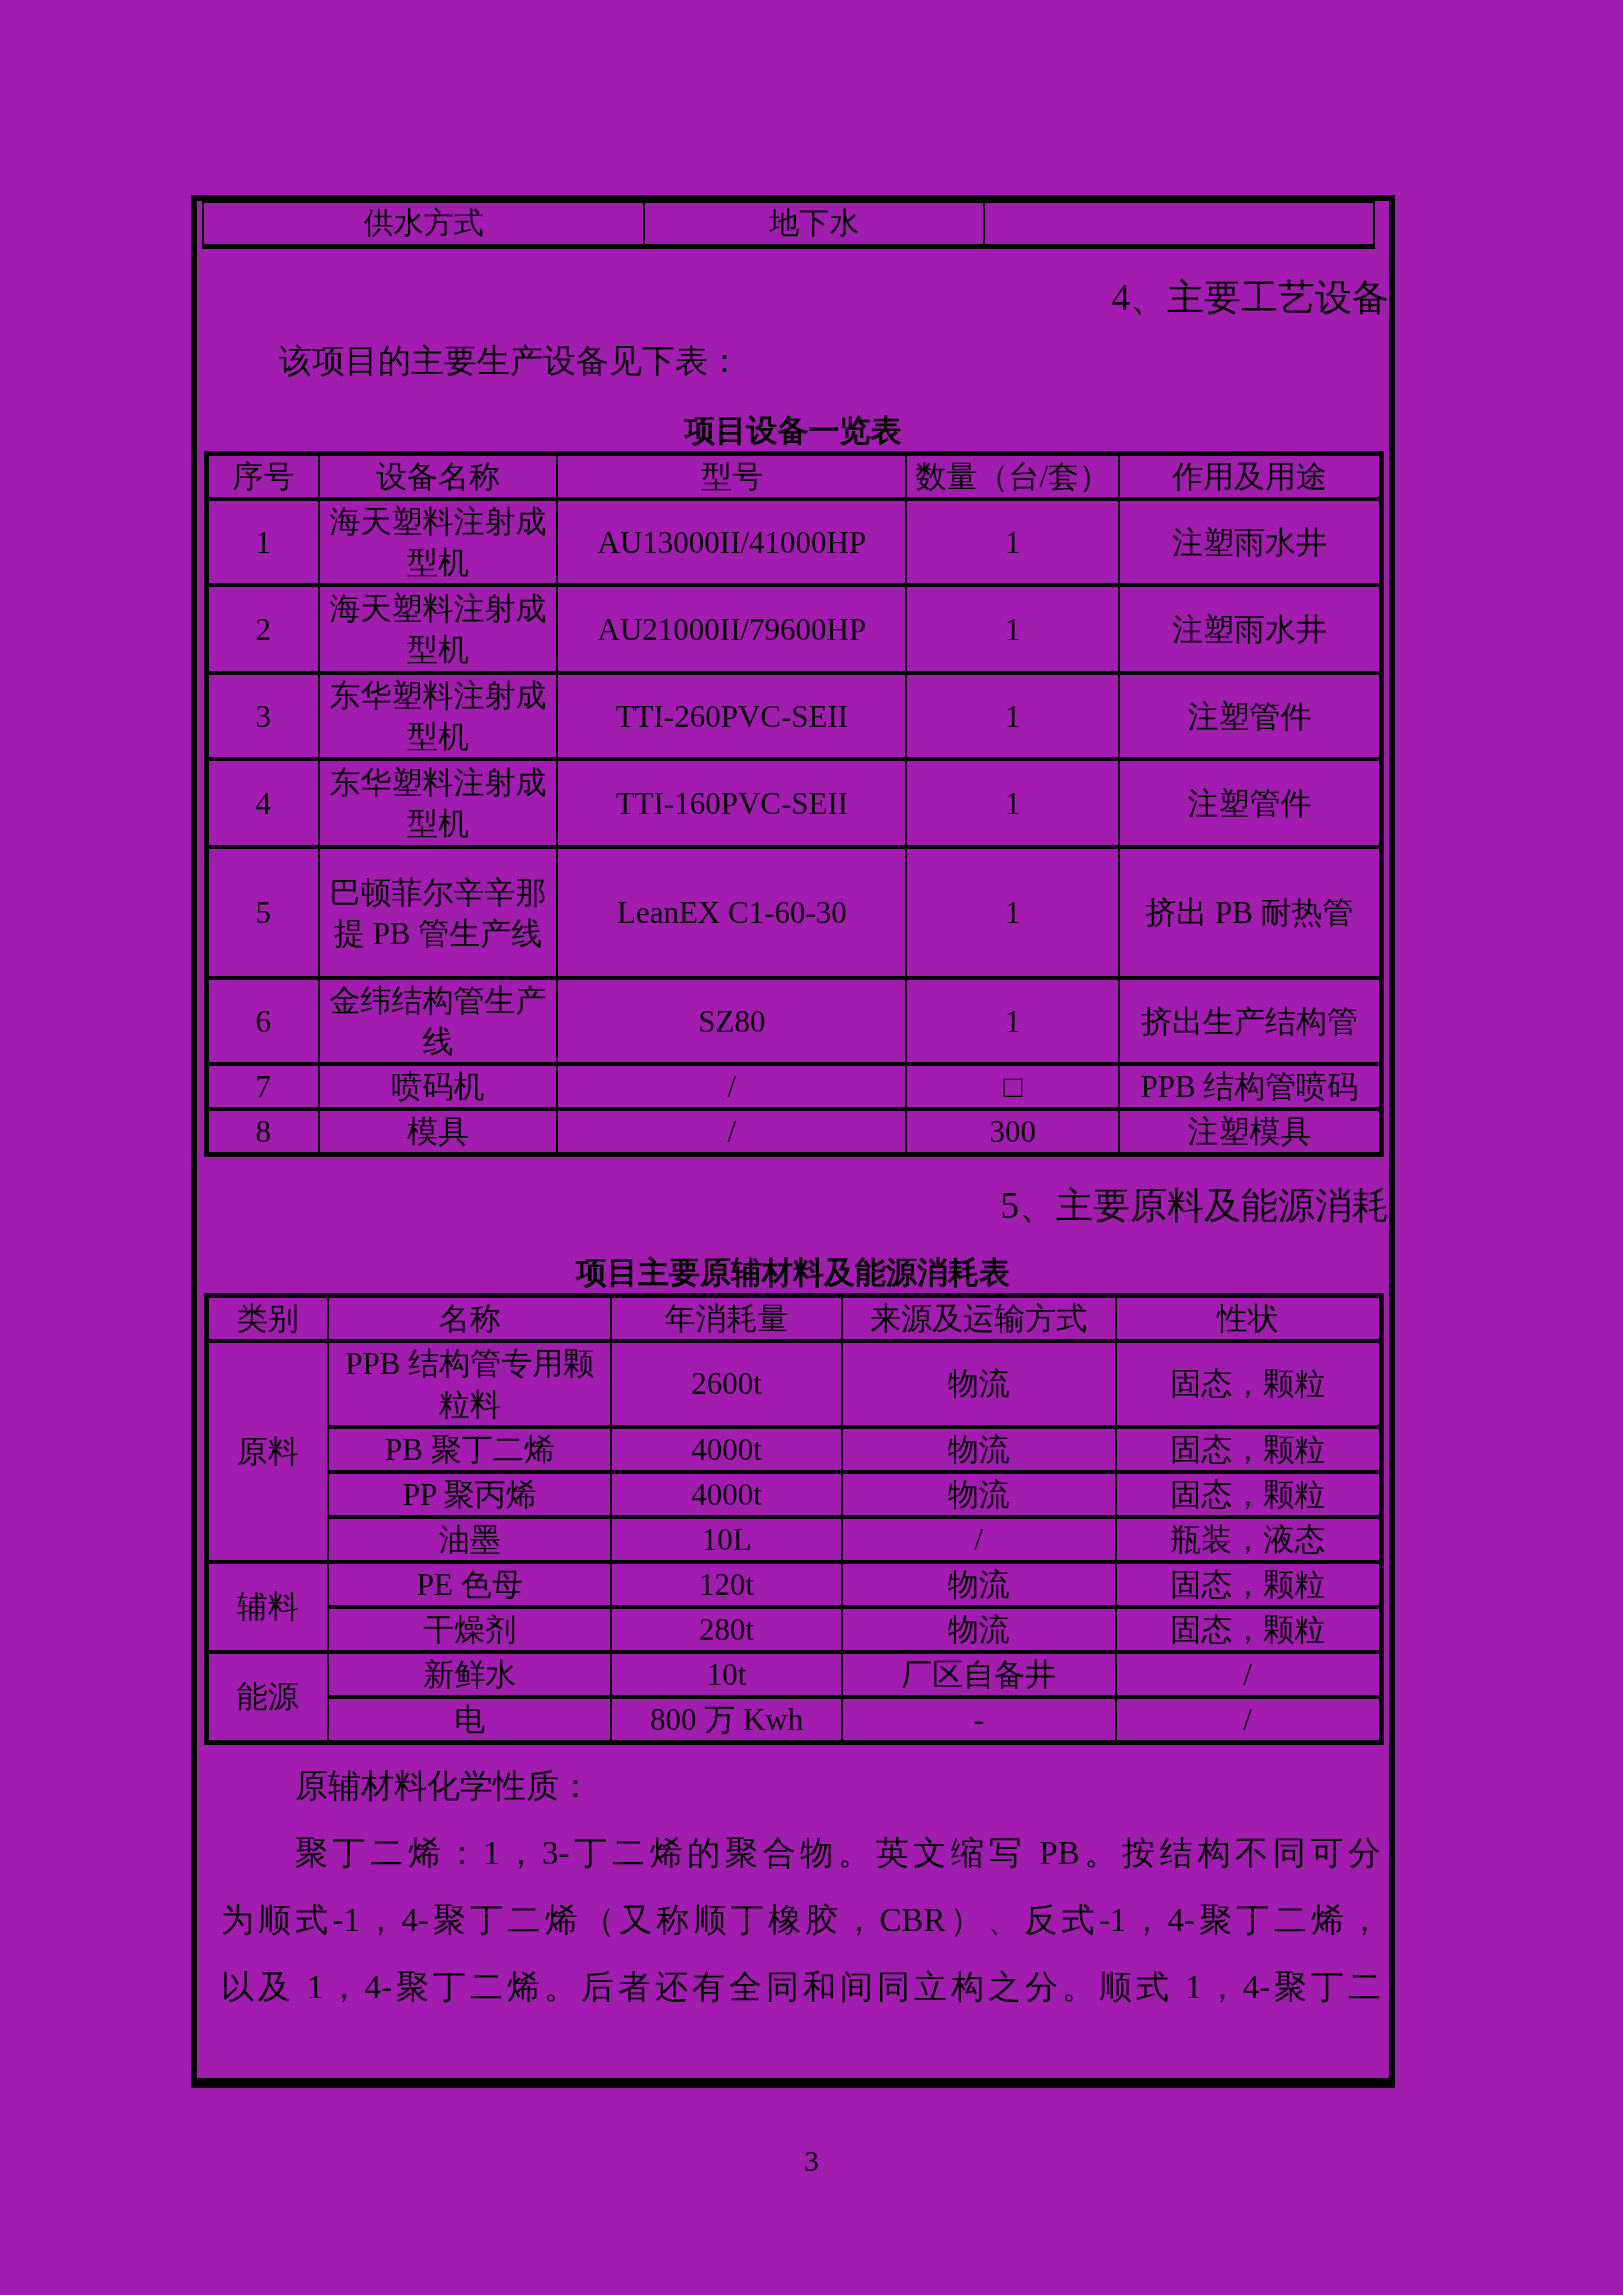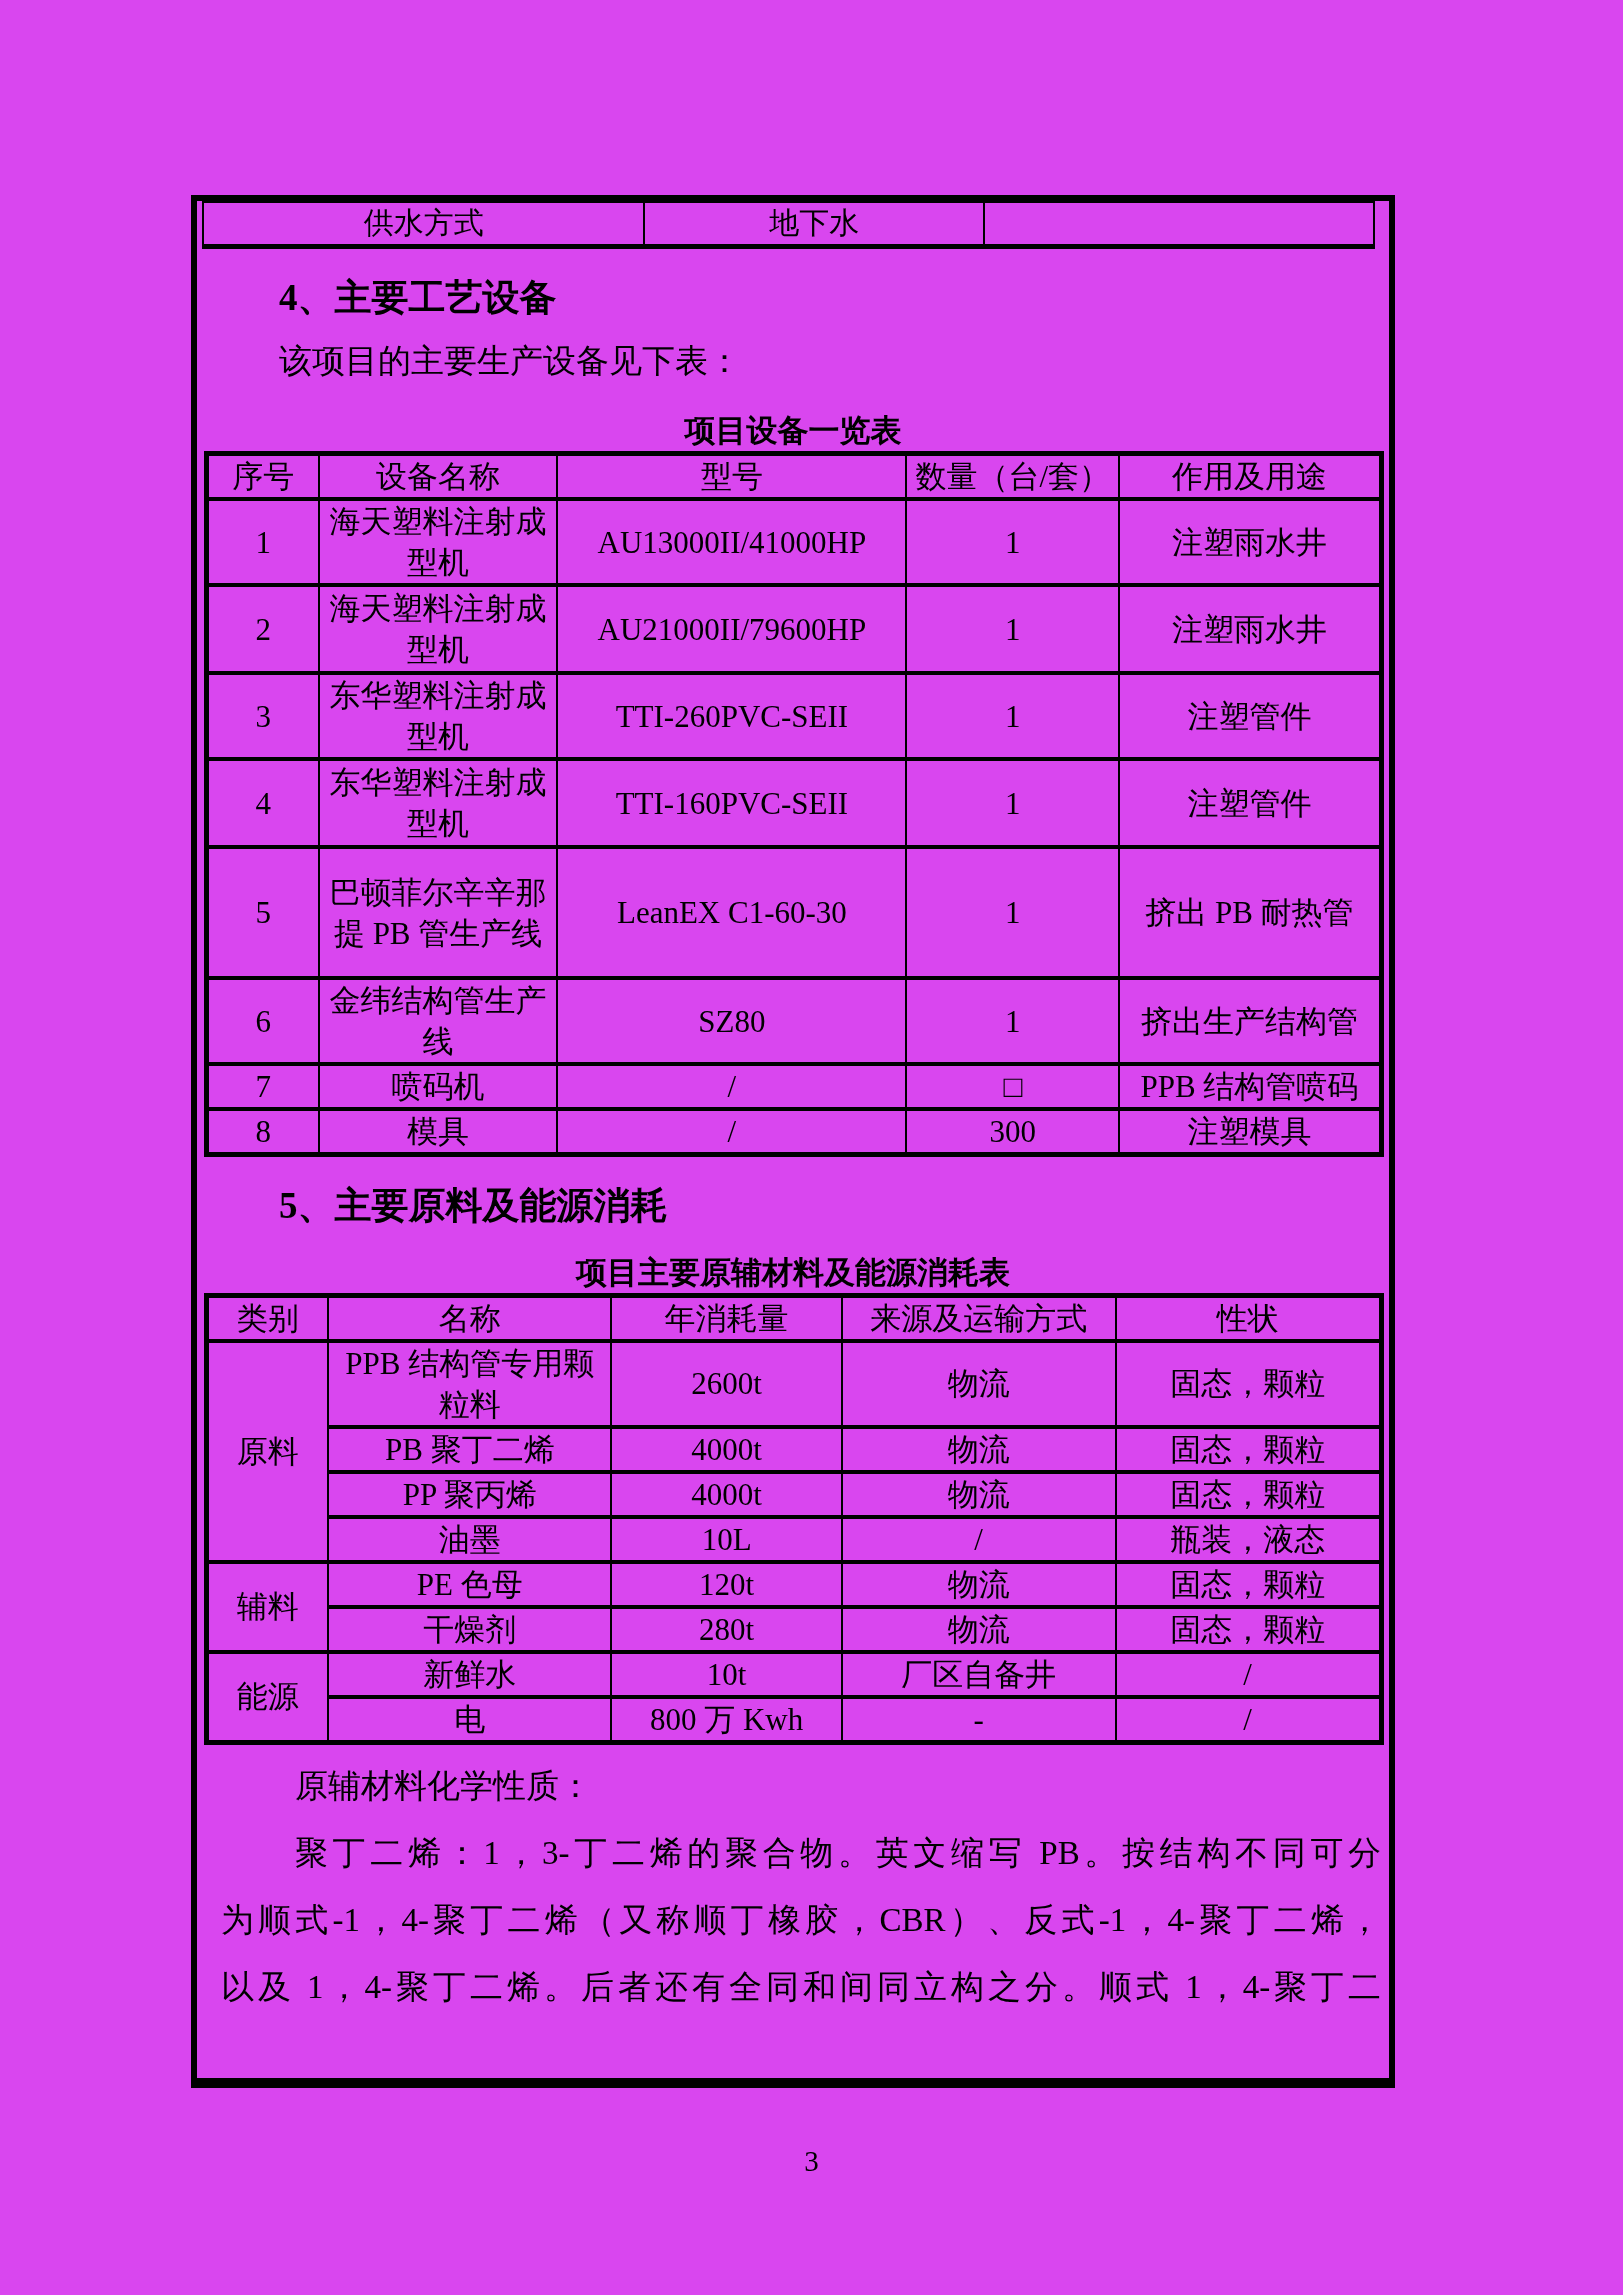--- a/index.html
+++ b/index.html
@@ -1,37 +1,37 @@
 <!DOCTYPE html>
 <html style="font-size:10.5px"><head>
 <meta charset="utf-8">
 <style>
   html,body { margin:0; padding:0; background:#888; }
   .page {
-    position:relative; width:1623px; height:2295px; background:#d946ef;
+    position:relative; width:1623px; height:2295px; background:#a21caf;
     font-family:"Liberation Serif","DejaVu Serif",serif; color:#000;
     margin:0 auto; overflow:hidden;
   }
   .frame {
     position:absolute; left:191px; top:195px; width:1204px; height:1893px;
     box-sizing:border-box; border:6.5px solid #000; border-bottom-width:10.5px;
     overflow:hidden;
   }
   
   table.toprow {
     border-collapse:collapse; table-layout:fixed;
     width:calc(100% - 19.6px); margin:0 14.4px 0 5.2px;
   }
   table.toprow td {
     border:2.6px solid #000; border-bottom-width:5.2px;
     height:38px; font-size:30px; text-align:center; vertical-align:middle;
     padding:0 3.9px; overflow:hidden;
   }
   
-  .sec-heading { margin:27.5px 0 0 82px; font-size:37px; font-weight:bold; line-height:41px; }
+  .sec-heading { margin:27.5px 0 0 82px; font-size:37px; font-weight:normal; line-height:41px;text-align:right; }
   .intro { margin-top:25px; padding-left:82px; font-size:33px; line-height:37px; }
   .tbl-title {
     margin-top:34px; text-align:center; font-weight:bold;
     font-family:"Liberation Sans","DejaVu Sans",sans-serif;
     font-size:31px; line-height:34px;
   }
   .tbl-title.second { margin-top:30px; line-height:33px; }
   
   table.data {
     border-collapse:collapse; table-layout:fixed;

